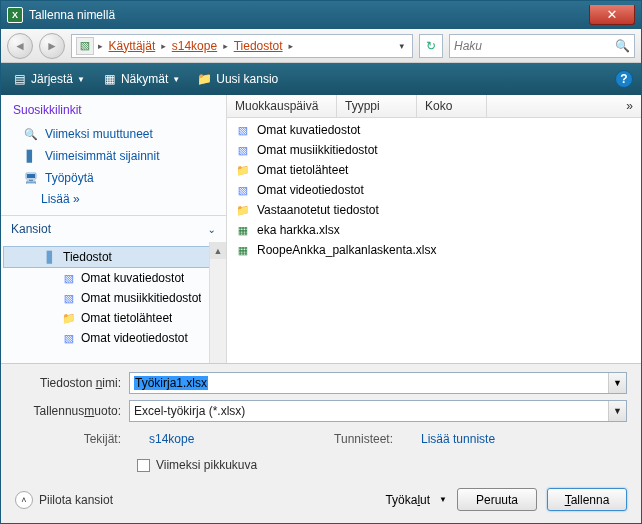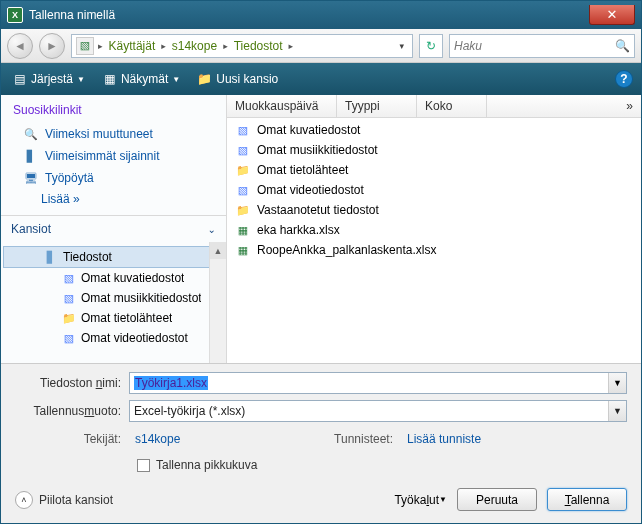--- a/index.html
+++ b/index.html
@@ -8,21 +8,21 @@
 
   .titlebar { height: 28px; background: linear-gradient(to bottom, #2d6f8f 0%, #1e5a78 100%); display: flex; align-items: center; justify-content: space-between; padding-left: 6px; }
   .titlebar-left { display: flex; align-items: center; gap: 6px; color: #fff; font-size: 12px; }
   .titlebar-icon { width: 16px; height: 16px; background: #2a7e3e; border: 1px solid #fff; border-radius: 2px; display:flex; align-items:center; justify-content:center; color:#fff; font-size:9px; font-weight:bold; }
   .close-btn { width: 46px; height: 20px; background: linear-gradient(to bottom, #e67a6b, #c0392b); border: 1px solid #7a1f17; border-top:none; border-radius: 0 0 3px 3px; color: #fff; display: flex; align-items: center; justify-content: center; margin-right: 6px; cursor: pointer; font-size:13px;}
 
   .navbar { height: 34px; background: linear-gradient(to bottom, #f7f7f7, #e6e6e6); border-bottom: 1px solid #ccc; display: flex; align-items: center; padding: 4px 6px; gap: 6px; }
   .nav-circle { width: 26px; height: 26px; border-radius: 50%; background: radial-gradient(circle at 30% 30%, #fafafa, #d0d0d0); border: 1px solid #b0b0b0; display:flex; align-items:center; justify-content:center; color:#888; cursor:pointer;}
   .breadcrumb { flex: 1; height: 24px; background: #fff; border: 1px solid #aabccc; display: flex; align-items: center; padding: 0 2px; }
   .bc-icon { width: 18px; height: 18px; margin: 0 2px; display:flex; align-items:center; justify-content:center; color:#2a7e3e; font-size:11px; border:1px solid #ccc; background:#f0f0f0;}
-  .bc-seg { padding: 0 4px; color: #4d7c0f; display:flex; align-items:center; gap:2px; cursor:pointer;}
+  .bc-seg { padding: 0 4px; color: #c2410c; display:flex; align-items:center; gap:2px; cursor:pointer;text-decoration:underline;}
   .bc-arrow { color:#555; font-size:9px; padding:0 2px;}
   .bc-drop { margin-left:auto; padding:0 6px; color:#444; font-size:9px; cursor:pointer;}
   .refresh { width:24px; height:24px; border:1px solid #aabccc; background:#fff; display:flex; align-items:center; justify-content:center; color:#2a7; cursor:pointer;}
   .searchbox { width: 186px; height: 24px; border: 1px solid #aabccc; background: #fff; display: flex; align-items: center; padding: 0 4px; color:#777; font-style:italic; }
   .searchbox span.mag { margin-left:auto; color:#5a8aaa; font-style:normal;}
 
   .toolbar { height: 32px; background: linear-gradient(to bottom, #2a6a84, #185068); display: flex; align-items: center; padding: 0 8px; gap: 10px; color: #fff; }
   .tb-btn { display: flex; align-items: center; gap: 4px; padding: 2px 4px; cursor: pointer; }
   .tb-icon { width:14px; height:14px; display:inline-flex; align-items:center; justify-content:center; }
   .tb-arrow { font-size:8px; }
@@ -51,35 +51,35 @@
   .col.more{width:auto; flex:0 0 auto; margin-left:auto; border-right:none;}
   .filelist { flex:1; padding:2px 4px; }
   .file-row { display:flex; align-items:center; gap:6px; padding:2px 4px; cursor:pointer;}
   .f-icon { width:16px; height:16px; display:flex; align-items:center; justify-content:center; font-size:11px;}
   .f-icon.folder{ color:#d9a52b;} .f-icon.xl{ color:#2a7e3e;} .f-icon.short{color:#4a7aff;}
 
   .bottom { padding:8px 14px 4px; background:#f0f0f0; }
   .form-row { display:flex; align-items:center; margin-bottom:6px;}
   .form-label { width:114px; text-align:right; padding-right:8px; color:#333;}
   .form-input { flex:1; height:22px; border:1px solid #9aaec0; background:#fff; padding:0 4px; display:flex; align-items:center; position:relative;}
-  .form-input .val.sel{ background:#3399ff; color:#4c1d95; padding:0 1px;}
+  .form-input .val.sel{ background:#3399ff; color:#000000; padding:0 1px;}
   .form-input .drop, .form-select .drop{ position:absolute; right:0; top:0; width:18px; height:100%; border-left:1px solid #ccc; display:flex; align-items:center; justify-content:center; font-size:9px; background:linear-gradient(to bottom,#f6f6f6,#e2e2e2); cursor:pointer;}
   .form-select { flex:1; height:22px; border:1px solid #9aaec0; background:#fff; padding:0 4px; display:flex; align-items:center; color:#222; position:relative;}
   .meta-row{ display:flex; padding:4px 0 2px;}
-  .meta-col{ display:flex; gap:6px; width:50%;}
+  .meta-col{ display:flex; gap:20px; width:50%;}
   .meta-label{ width:114px; text-align:right; padding-right:8px; color:#555;}
   .meta-val{ color:#0b57a6; cursor:pointer;}
   .chk-row{ padding:10px 0 4px 122px; display:flex; align-items:center; gap:6px; color:#333;}
   .chk{ width:13px; height:13px; border:1px solid #888; background:#fff; cursor:pointer;}
 
   .footer { display:flex; align-items:center; padding:8px 14px 12px; background:#f0f0f0;}
   .hide-folders{ display:flex; align-items:center; gap:6px; color:#333; cursor:pointer;}
   .hf-circle{ width:18px; height:18px; border:1px solid #aaa; border-radius:50%; display:flex; align-items:center; justify-content:center; font-size:9px; background:#fff;}
   .tools{ margin-left:auto; display:flex; align-items:center; gap:10px;}
-  .tools-btn{ display:flex; align-items:center; gap:0; cursor:pointer;}
+  .tools-btn{ display:flex; align-items:center; gap:9px; cursor:pointer;}
   .btn{ min-width:80px; height:23px; border:1px solid #888; background:linear-gradient(to bottom,#fdfdfd,#e3e3e3); border-radius:3px; display:flex; align-items:center; justify-content:center; cursor:pointer;}
   .btn.primary{ border:1px solid #3b8dd0; box-shadow:0 0 2px #6ab0e8;}
   u{text-decoration:underline;}
 </style>
 </head>
 <body>
 
 <div class="window">
 
   <div class="titlebar">
@@ -245,21 +245,21 @@
         <div class="meta-label">Tekijät:</div>
         <div class="meta-val">s14kope</div>
       </div>
       <div class="meta-col">
         <div class="meta-label" style="width:80px">Tunnisteet:</div>
         <div class="meta-val">Lisää tunniste</div>
       </div>
     </div>
     <div class="chk-row">
       <div class="chk"></div>
-      <span>Tallenna pikkukuva</span>
+      <span>Viimeksi pikkukuva</span>
     </div>
   </div>
 
   <div class="footer">
     <div class="hide-folders">
       <div class="hf-circle">˄</div>
       <span>Piilota kansiot</span>
     </div>
     <div class="tools">
       <div class="tools-btn">

